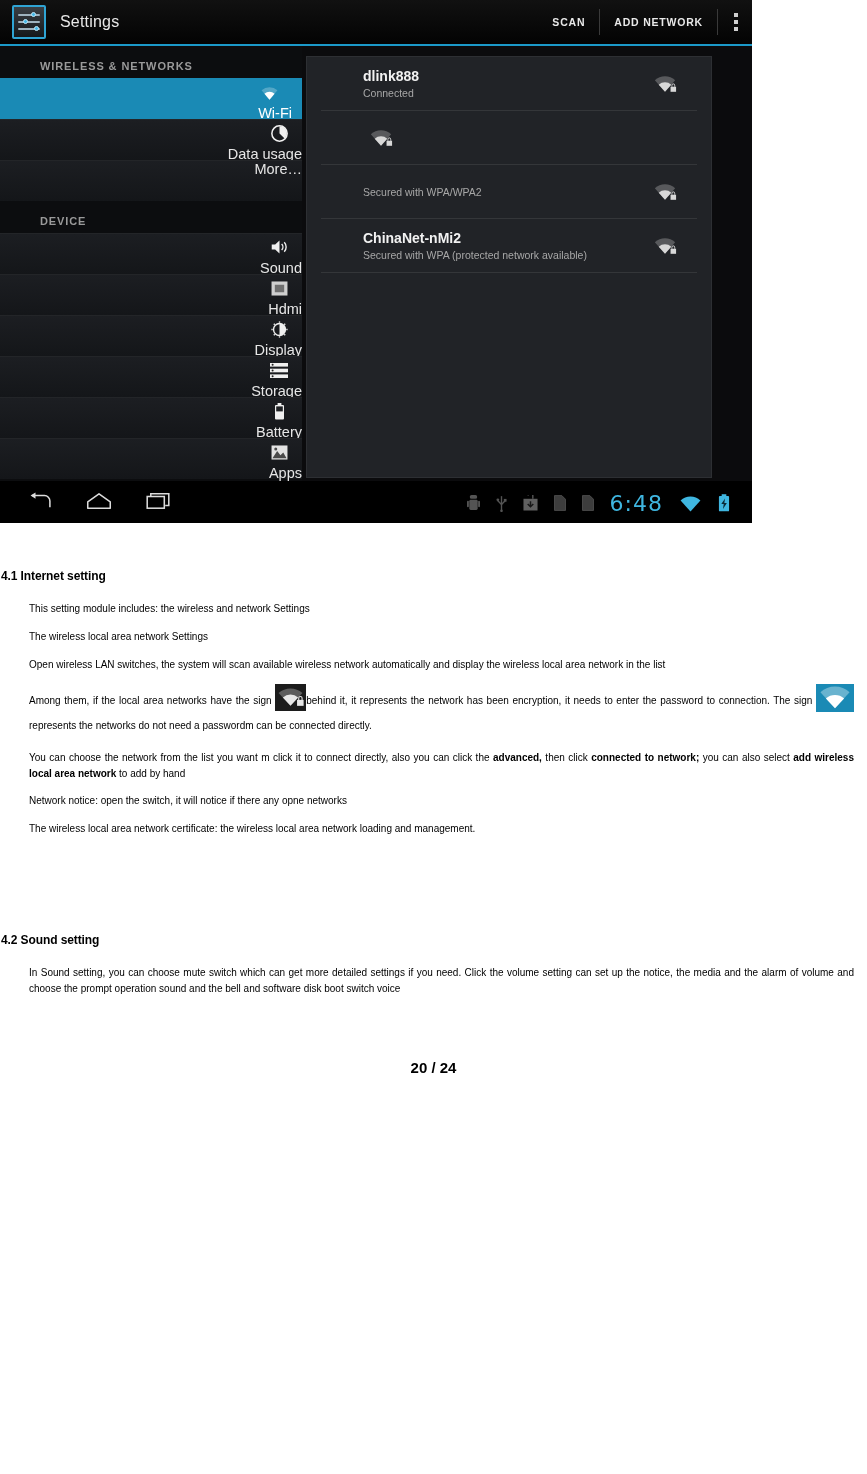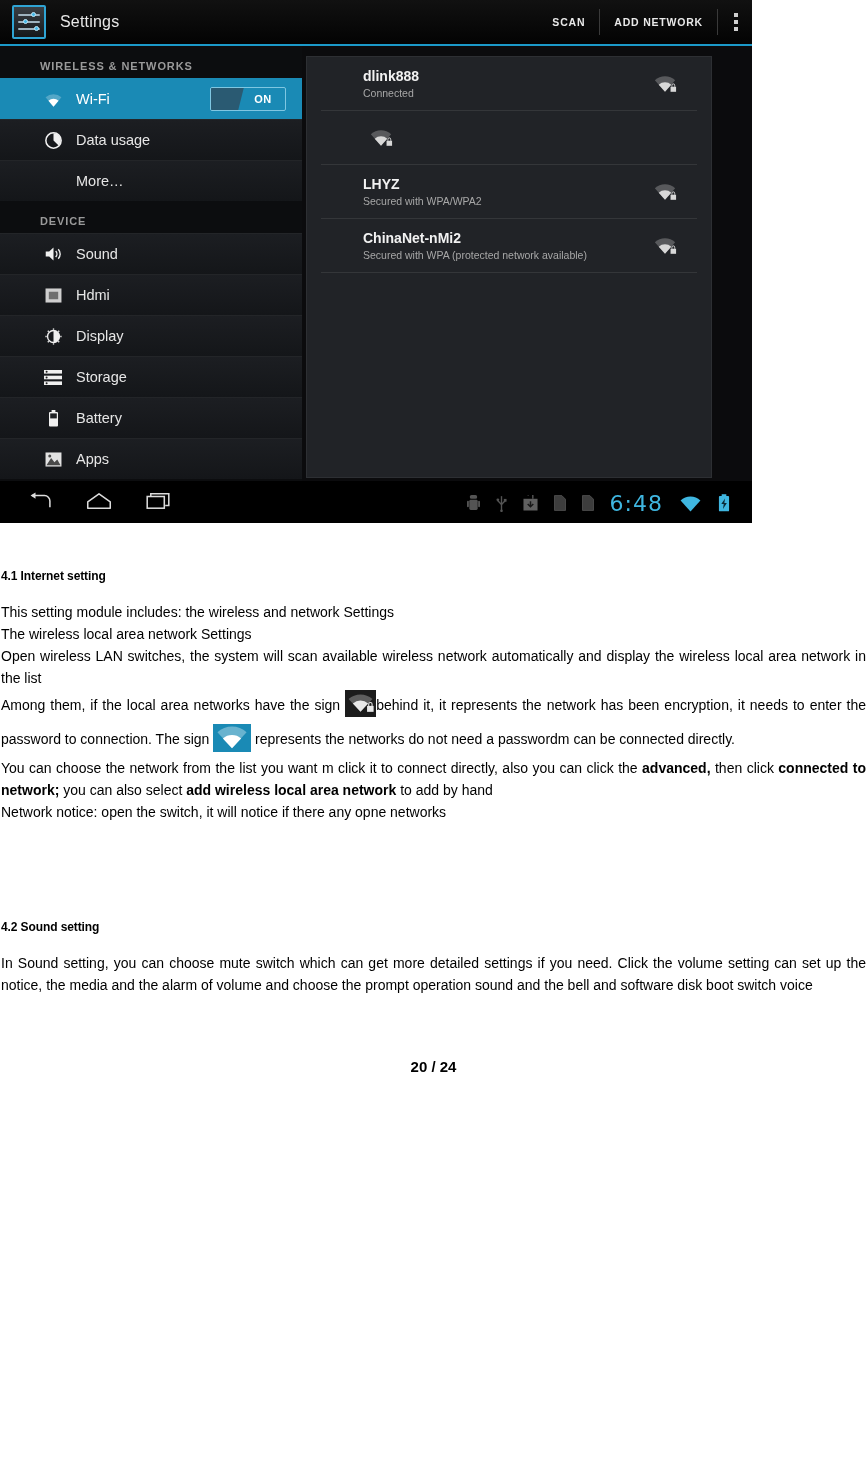--- a/index.html
+++ b/index.html
@@ -64,26 +64,27 @@
   .sidebar{
     width:302px;flex:0 0 302px;
     background:#0c0d0f;
     position:relative;
   }
   .sec-head{
     color:#9a9a9a;font-size:11px;font-weight:bold;letter-spacing:.9px;
     padding:14px 0 6px 40px;
   }
   .sb-item{
-    height:40px;display:flex;align-items:center;
+    height:40px;display:flex;align-items:flex-end;
     padding-left:40px;
     border-top:1px solid #232528;
     color:#e6e6e6;font-size:14.5px;
     background:linear-gradient(#1c1e22,#141619);
     position:relative;
+    flex-direction:column;
   }
   .sb-item.plain{padding-left:76px;}
   .sb-item.sel{
     background:#1a8ab5;border-top-color:#1a8ab5;color:#fff;
     padding-right:10px;
   }
   .sb-ico{
     width:26px;margin-right:10px;display:flex;align-items:center;justify-content:center;
     flex:0 0 26px;color:#f0f0f0;
   }
@@ -138,21 +139,21 @@
   .sys-ico{opacity:.55;display:flex;align-items:center;}
   .sys-ico.bright{opacity:1;}
 
   
   .doc{padding:0 1px;}
   h2.hd{
     font-size:12px;font-weight:bold;margin:46px 0 18px 0;letter-spacing:-.1px;
   }
   h2.hd.second{margin-top:96px;}
   p.para{
-    font-size:14px;line-height:1.58;margin:0;
+    font-size:10px;line-height:1.58;margin:12px;padding-left:16px;
   }
   p.just{text-align:justify;text-align-last:left;}
   p.tall{line-height:2.42;}
   .icon-inline{
     display:inline-block;vertical-align:-7px;width:31px;height:27px;
     position:relative;
   }
   .icon-inline.dark{background:#1c1c1c;}
   .icon-inline.blue{background:#1a8ab5;width:38px;height:28px;vertical-align:-8px;}
   .pagenum{
@@ -328,21 +329,20 @@
                   <path fill="#d8d8d8" d="M13 19 L2 6.6 A16 16 0 0 1 24 6.6 Z" opacity="0.3"></path>
                   <path fill="#d8d8d8" d="M13 19 L6.2 11.3 A10.4 10.4 0 0 1 19.8 11.3 Z"></path>
                   <rect x="19" y="13.5" width="6" height="5.5" fill="#d8d8d8"></rect>
                   <path d="M20.5 13.5 v-1.6 a1.5 1.5 0 0 1 3 0 v1.6" stroke="#d8d8d8" stroke-width="1" fill="none"></path>
                 </svg>
             </div>
           </div>
 
           <div class="net-row">
             <div class="net-txt">
-              <div class="net-name">LHYZ</div>
               <div class="net-sub">Secured with WPA/WPA2</div>
             </div>
             <div class="net-ico">
               <svg width="24" height="19" viewBox="0 0 26 20">
                   <path fill="#d8d8d8" d="M13 19 L2 6.6 A16 16 0 0 1 24 6.6 Z" opacity="0.3"></path>
                   <path fill="#d8d8d8" d="M13 19 L6.2 11.3 A10.4 10.4 0 0 1 19.8 11.3 Z"></path>
                   <rect x="19" y="13.5" width="6" height="5.5" fill="#d8d8d8"></rect>
                   <path d="M20.5 13.5 v-1.6 a1.5 1.5 0 0 1 3 0 v1.6" stroke="#d8d8d8" stroke-width="1" fill="none"></path>
                 </svg>
             </div>
@@ -453,20 +453,21 @@
             <rect x="18.5" y="13" width="5.5" height="5" fill="#e8e8e8"></rect>
             <path d="M19.9 13 v-1.5 a1.4 1.4 0 0 1 2.8 0 v1.5" stroke="#e8e8e8" stroke-width="0.9" fill="none"></path>
           </svg></span><span>behind it, it represents the network has been encryption, it needs to enter the password to connection. The sign </span><span class="icon-inline blue"><svg width="38" height="28" viewBox="0 0 30 22">
             <path fill="#ffffff" d="M15 19 L3.5 6.4 A17 17 0 0 1 26.5 6.4 Z" opacity="0.35"></path>
             <path fill="#ffffff" d="M15 19 L7.8 11.3 A10.8 10.8 0 0 1 22.2 11.3 Z"></path>
           </svg></span><span> represents the networks do not need a passwordm can be connected directly.</span></p>
 
     <p class="para just"><span>You can choose the network from the list you want m click it to connect directly, also you can click the </span><span class="b">advanced,</span><span> then click </span><span class="b">connected to network;</span><span> you can also select </span><span class="b">add wireless local area network</span><span> to add by hand</span></p>
 
     <p class="para">Network notice: open the switch, it will notice if there any opne networks</p>
+    <p class="para just">The wireless local area network certificate: the wireless local area network loading and management.</p>
 
     <h2 class="hd second">4.2 Sound setting</h2>
 
     <p class="para just">In Sound setting, you can choose mute switch which can get more detailed settings if you need. Click the volume setting can set up the notice, the media and the alarm of volume and choose the prompt operation sound and the bell and software disk boot switch voice</p>
 
     <div class="pagenum">20 / 24</div>
   </div>
 
 </div>
 

